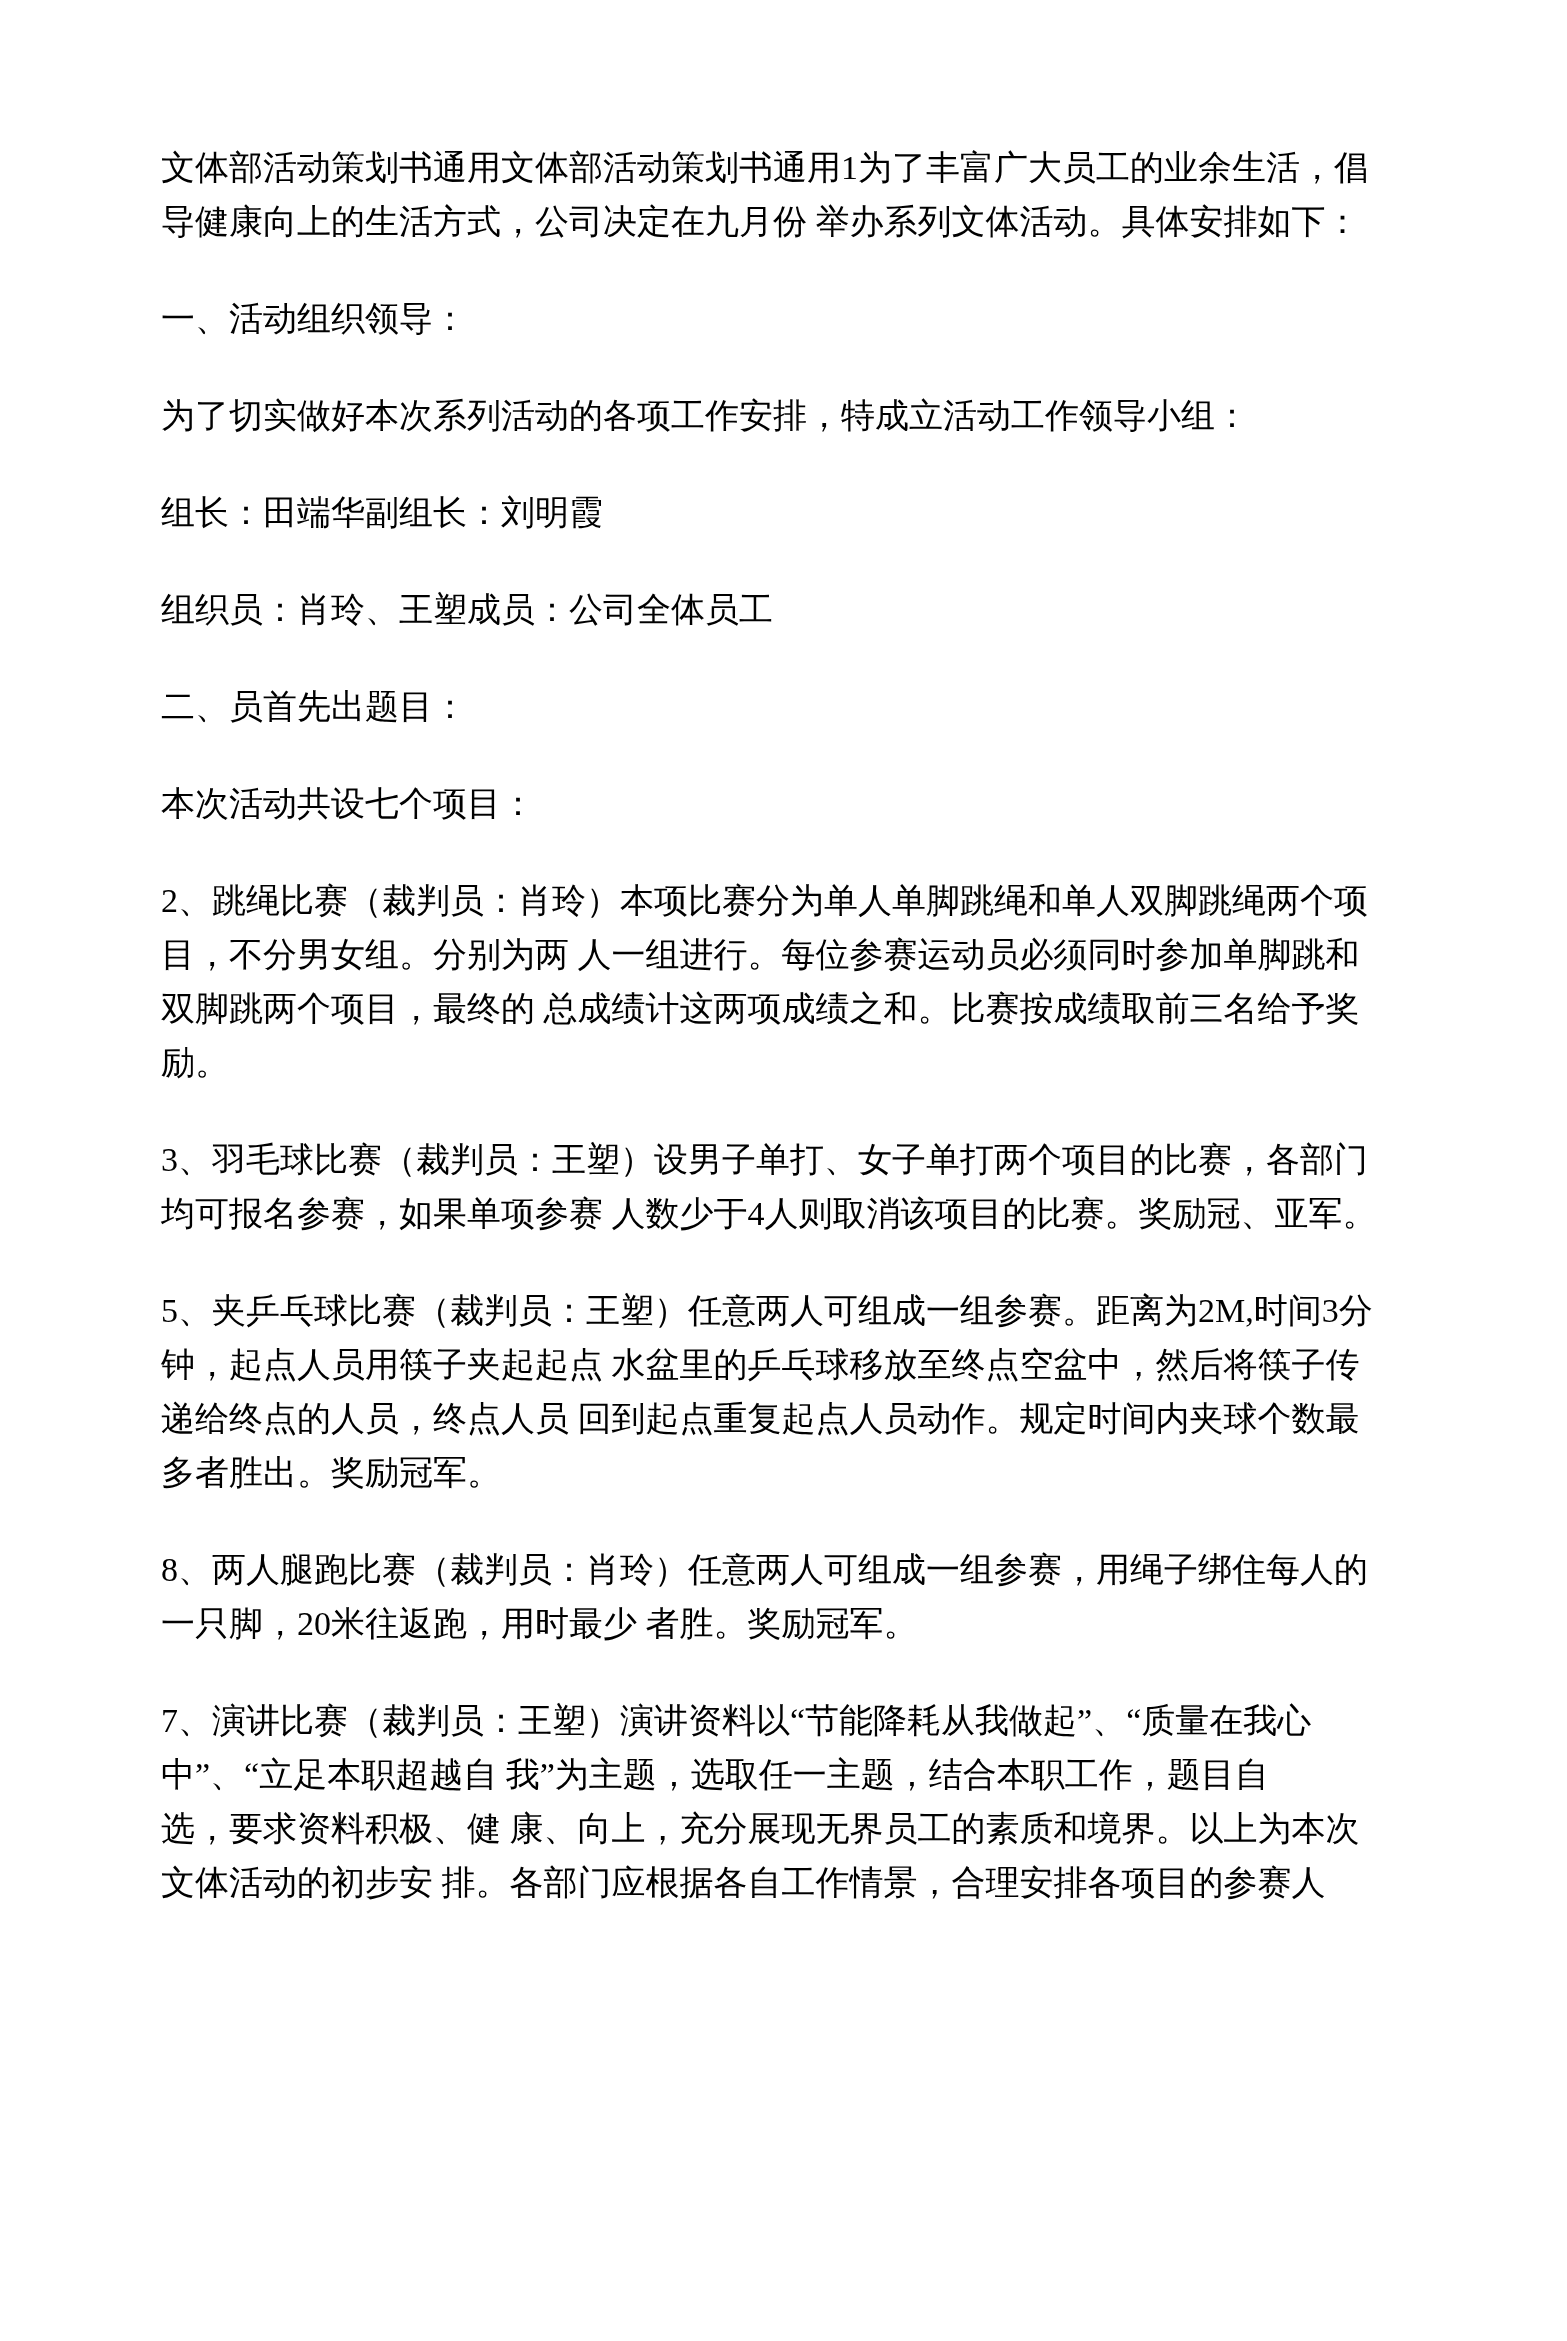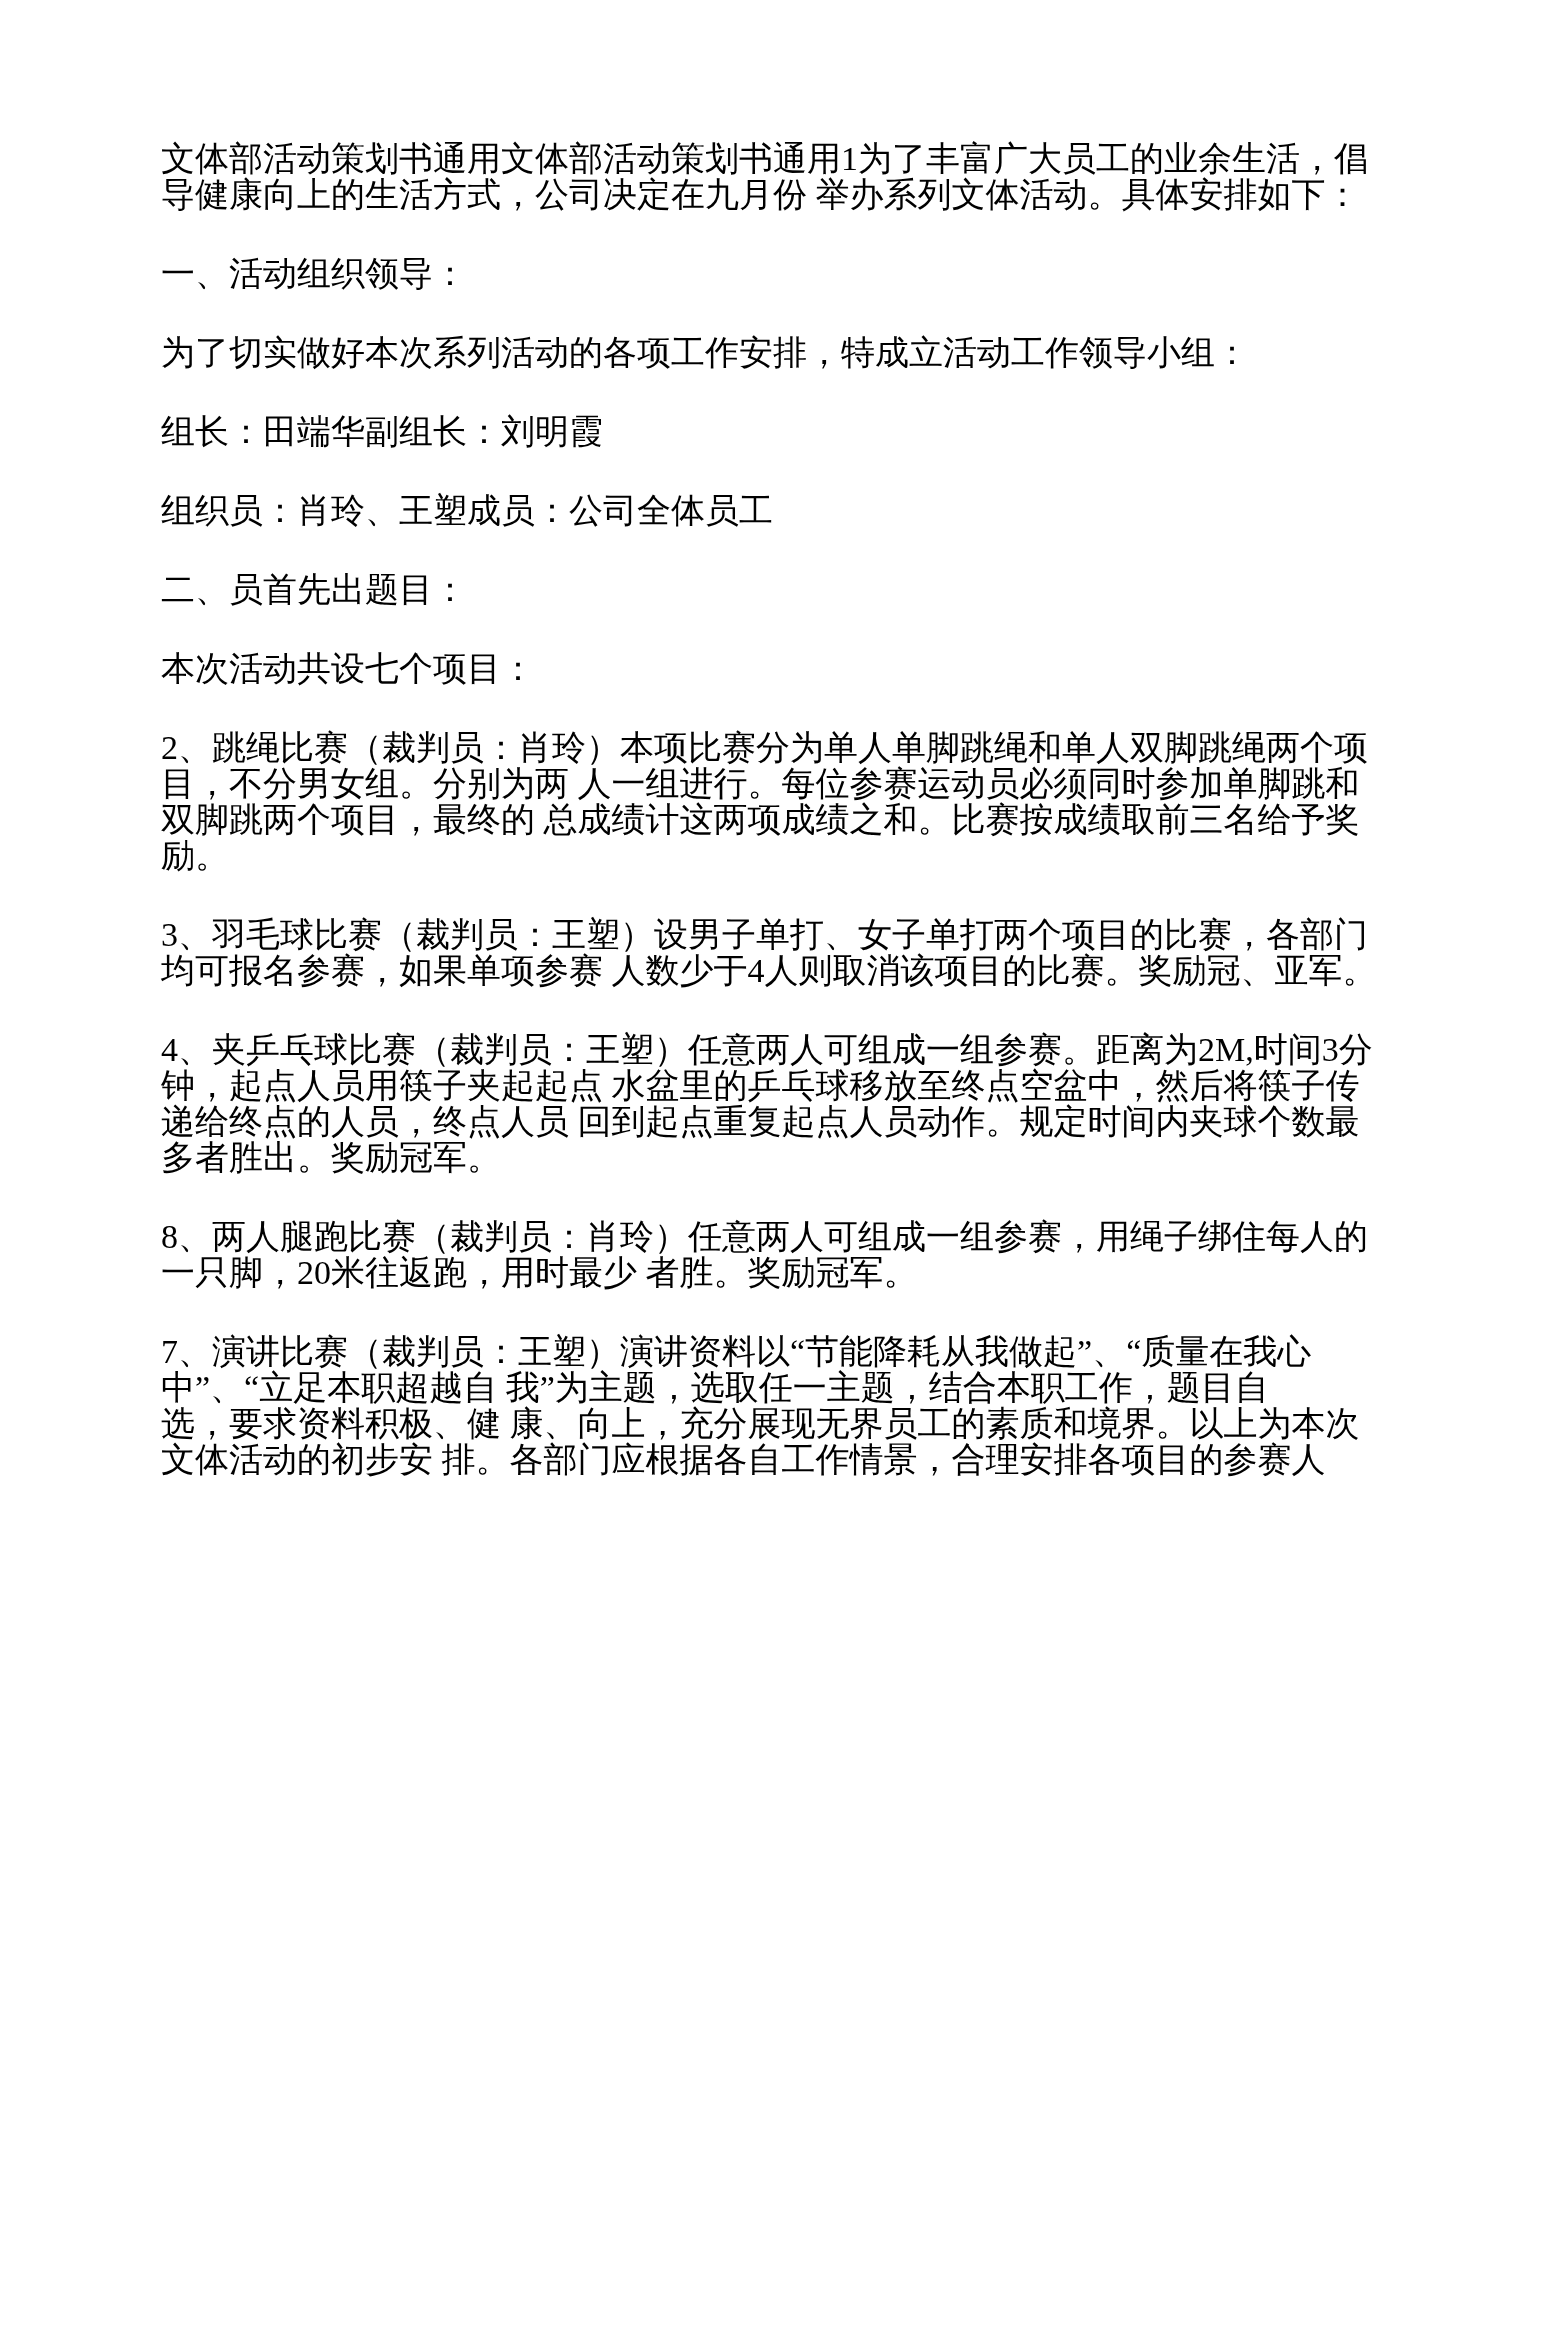--- a/index.html
+++ b/index.html
@@ -18,21 +18,21 @@
     position: absolute;
     top: 141px;
     left: 161px;
     right: 128px;
   }
   p.para {
     margin: 0 0 43px 0;
     padding: 0;
     font-family: "Liberation Serif", "DejaVu Serif", serif;
     font-size: 34px;
-    line-height: 36px;
+    line-height: 54px;
     color: #000000;
     white-space: pre;      
     letter-spacing: 0;
   }
 </style>
 </head>
 <body>
 
 <div class="page">
   <div class="content">
@@ -43,21 +43,21 @@
     <p class="para">组长：田端华副组长：刘明霞</p>
     <p class="para">组织员：肖玲、王塑成员：公司全体员工</p>
     <p class="para">二、员首先出题目：</p>
     <p class="para">本次活动共设七个项目：</p>
     <p class="para">2、跳绳比赛（裁判员：肖玲）本项比赛分为单人单脚跳绳和单人双脚跳绳两个项
 目，不分男女组。分别为两 人一组进行。每位参赛运动员必须同时参加单脚跳和
 双脚跳两个项目，最终的 总成绩计这两项成绩之和。比赛按成绩取前三名给予奖
 励。</p>
     <p class="para">3、羽毛球比赛（裁判员：王塑）设男子单打、女子单打两个项目的比赛，各部门
 均可报名参赛，如果单项参赛 人数少于4人则取消该项目的比赛。奖励冠、亚军。</p>
-    <p class="para">4、夹乒乓球比赛（裁判员：王塑）任意两人可组成一组参赛。距离为2M,时间3分
+    <p class="para">5、夹乒乓球比赛（裁判员：王塑）任意两人可组成一组参赛。距离为2M,时间3分
 钟，起点人员用筷子夹起起点 水盆里的乒乓球移放至终点空盆中，然后将筷子传
 递给终点的人员，终点人员 回到起点重复起点人员动作。规定时间内夹球个数最
 多者胜出。奖励冠军。</p>
     <p class="para">8、两人腿跑比赛（裁判员：肖玲）任意两人可组成一组参赛，用绳子绑住每人的
 一只脚，20米往返跑，用时最少 者胜。奖励冠军。</p>
     <p class="para">7、演讲比赛（裁判员：王塑）演讲资料以“节能降耗从我做起”、“质量在我心
 中”、“立足本职超越自 我”为主题，选取任一主题，结合本职工作，题目自
 选，要求资料积极、健 康、向上，充分展现无界员工的素质和境界。以上为本次
 文体活动的初步安 排。各部门应根据各自工作情景，合理安排各项目的参赛人</p>
   </div>

